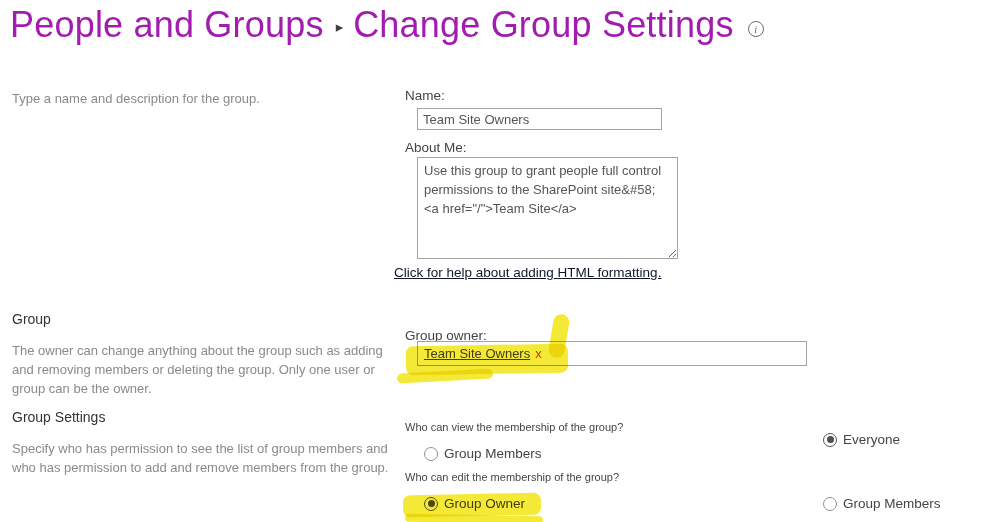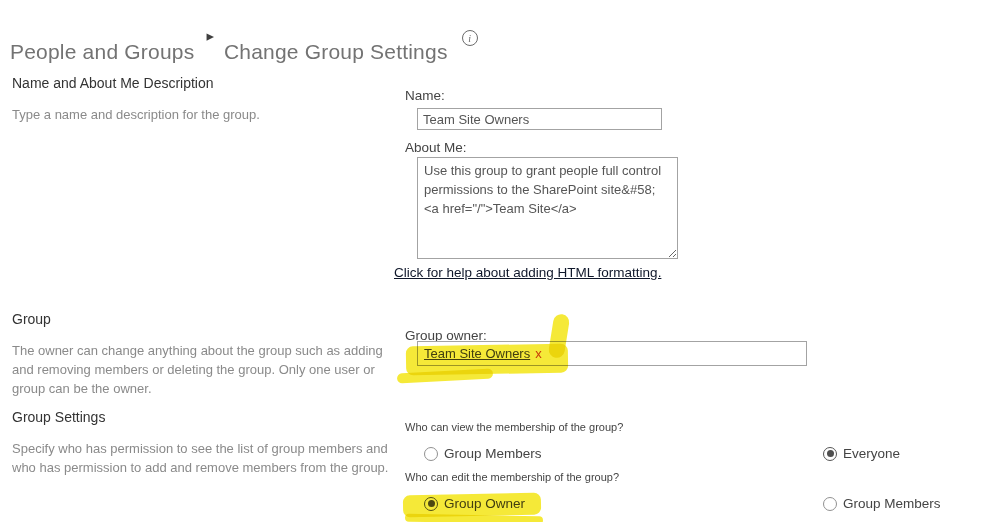--- a/index.html
+++ b/index.html
@@ -2,21 +2,21 @@
 <html><head>
 <meta charset="utf-8">
 <style>
   * { margin: 0; padding: 0; box-sizing: border-box; }
   html, body { width: 998px; height: 522px; background: #ffffff; overflow: hidden;
     font-family: "Liberation Sans", sans-serif; }
   .page { position: relative; width: 998px; height: 522px; background: #fff; }
 
   
   .page-header { position: absolute; left: 10px; top: 4px; display: flex; align-items: center; white-space: nowrap; }
-  .title-part { font-size: 21px; font-weight: 300; color: #737373; letter-spacing: 0.2px; margin-top: 36px; }
+  .title-part { font-size: 36px; font-weight: 300; color: #a21caf; letter-spacing: 0.2px; }
   .title-sep { font-size: 15px; color: #3f3f3f; margin: 4px 10px 0 12px; }
   .info-icon { display: inline-flex; align-items: center; justify-content: center;
     width: 16px; height: 16px; border: 1px solid #6b6b6b; border-radius: 50%;
     color: #6b6b6b; font-size: 10px; font-family: "Liberation Serif", serif; font-style: italic;
     margin-left: 14px; margin-top: 8px; cursor: pointer; }
 
   
   .sec { position: absolute; left: 12px; width: 378px; }
   .sec-heading { font-size: 14px; color: #333333; margin-bottom: 4px; }
   .sec-desc { font-size: 13px; line-height: 19px; color: #8a8a8a; margin-top: 14px; }
@@ -56,21 +56,20 @@
 <div class="page">
 
   <div class="page-header">
     <span class="title-part">People and Groups</span>
     <span class="title-sep">▸</span>
     <span class="title-part">Change Group Settings</span>
     <span class="info-icon">i</span>
   </div>
 
   <div class="sec" style="top:75px;">
-    <div class="sec-heading">Name and About Me Description</div>
     <div class="sec-desc">Type a name and description for the group.</div>
   </div>
 
   <div class="sec" style="top:311px;">
     <div class="sec-heading">Group</div>
     <div class="sec-desc">The owner can change anything about the group such as adding and removing members or deleting the group. Only one user or group can be the owner.</div>
   </div>
 
   <div class="sec" style="top:409px;">
     <div class="sec-heading">Group Settings</div>
@@ -90,21 +89,21 @@
     <span class="picker-entity">Team Site Owners</span>
     <span class="picker-remove" style="color: rgb(208, 67, 31);">x</span>
   </div>
 
   <div class="question" style="left:405px; top:421px;">Who can view the membership of the group?</div>
 
   <div class="opt" style="left:424px; top:446px;">
     <span class="radio"></span>
     <span class="opt-label">Group Members</span>
   </div>
-  <div class="opt" style="left:823px; top:446px;">
+  <div class="opt" style="left:823px; top:432px;">
     <span class="radio checked"></span>
     <span class="opt-label">Everyone</span>
   </div>
 
   <div class="question" style="left:405px; top:471px;">Who can edit the membership of the group?</div>
 
   <div class="opt" style="left:424px; top:496px;">
     <span class="radio checked"></span>
     <span class="opt-label">Group Owner</span>
   </div>

